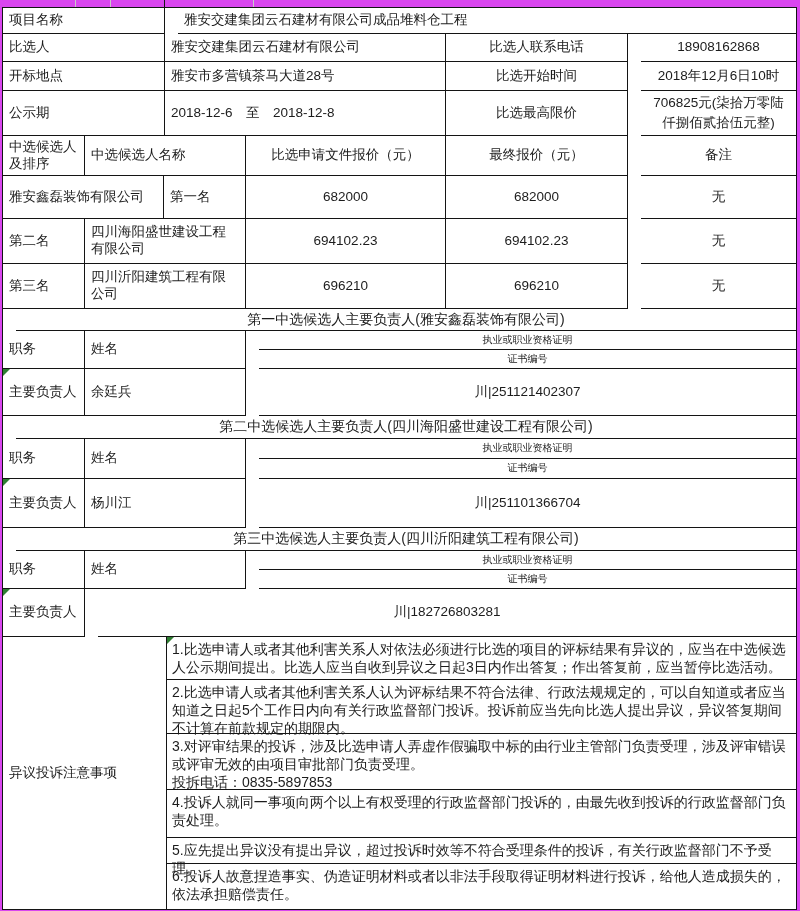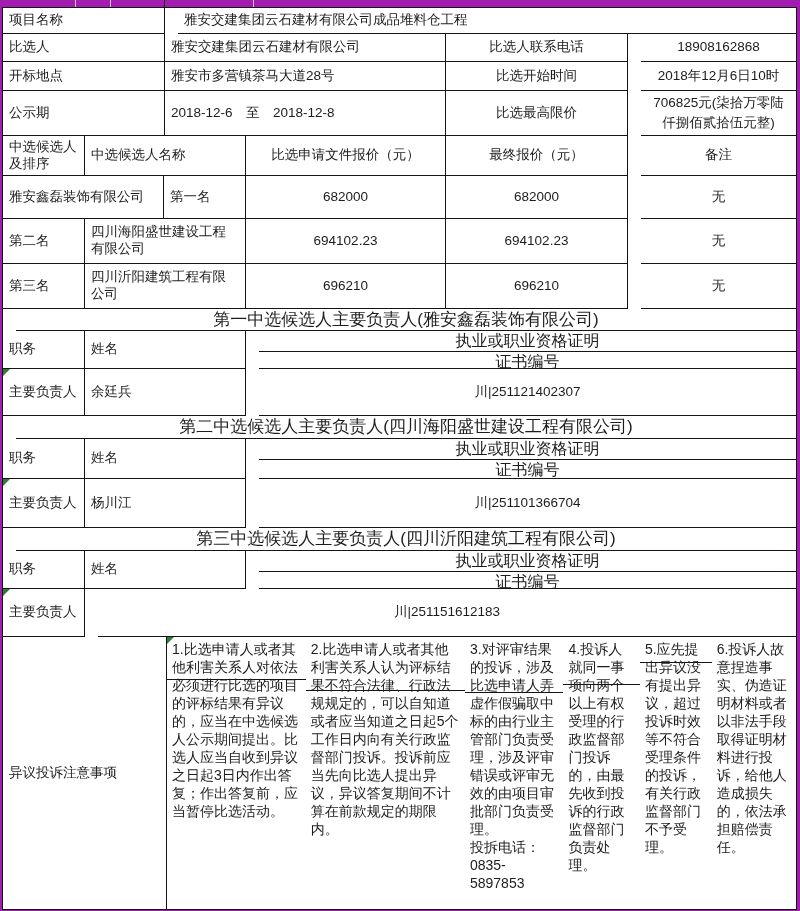--- a/index.html
+++ b/index.html
@@ -1,17 +1,17 @@
 <!DOCTYPE html>
 <html><head>
 <meta charset="utf-8">
 <style>
   html,body{margin:0;padding:0;background:#ffffff;}
   #screen{
-    position:relative;width:800px;height:911px;background:#a21caf;
+    position:relative;width:800px;height:911px;background:#d946ef;
     font-family:"Liberation Sans",sans-serif;color:#1c1c1c;overflow:hidden;
   }
   #tbl{
     position:absolute;left:2px;top:7px;width:795px;
     border:1px solid #141414;box-sizing:border-box;background:#ffffff;
   }
   .row{display:flex;width:100%;box-sizing:border-box;}
   .cell{
     box-sizing:border-box;border-right:1px solid #141414;border-bottom:1px solid #141414;
     display:flex;align-items:center;padding:2px 6px;font-size:13.5px;line-height:1.25;
@@ -24,29 +24,29 @@
   .w-aval{width:281px;text-align:center;}    
   .w-alab2{width:182px;}   
   .w-rank{width:82px;}     
   .w-name{width:161px;}    
   .w-bid{width:200px;text-align:center;}     
   .w-fin{width:182px;}     
   .w-duty{width:82px;}     
   .w-cname{width:161px;}   
   .w-dlabel{width:164px;}  
   
-  .span-head{justify-content:center;text-align:center;font-size:17px;}
+  .span-head{justify-content:center;text-align:center;font-size:14px;}
   
   .split{flex-direction:column;padding:0;align-items:stretch;}
   .sub{flex:1;display:flex;align-items:center;justify-content:center;
-       box-sizing:border-box;font-size:16px;}
+       box-sizing:border-box;font-size:10px;}
   .sub:first-child{border-bottom:1px solid #141414;}
   
   .notice-text{white-space:pre-line;font-size:14px;line-height:18px;padding:3px 5px;}
-  .d-col{flex:1;display:flex;}
+  .d-col{flex:1;display:flex;flex-direction:column;}
   .d-item{box-sizing:border-box;border-bottom:1px solid #141414;display:flex;
           align-items:flex-start;position:relative;}
   .d-item:last-child{border-bottom:none;}
   
   .corner::before{content:"";position:absolute;top:0;left:0;width:0;height:0;
     border-top:7px solid #2f7d32;border-right:7px solid transparent;}
   
   .stub-v{position:absolute;top:0;height:7px;width:1px;background:#c9c9c9;}
   .stub-v.dark{background:#141414;}
   .price-wrap{line-height:1.45;}
@@ -161,21 +161,21 @@
     <div class="row" style="height:38px">
       <div class="cell w-duty">职务</div>
       <div class="cell w-cname">姓名</div>
       <div class="cell last split">
         <div class="sub">执业或职业资格证明</div>
         <div class="sub">证书编号</div>
       </div>
     </div>
     <div class="row" style="height:48px">
       <div class="cell w-duty corner">主要负责人</div>
-      <div class="cell last c">川|251151612183</div>
+      <div class="cell last c">川|182726803281</div>
     </div>
 
     <div class="row" style="height:272px">
       <div class="cell w-dlabel" style="border-bottom:none">异议投诉注意事项</div>
       <div class="d-col">
         <div class="d-item corner" style="height:43px">
           <div class="notice-text">1.比选申请人或者其他利害关系人对依法必须进行比选的项目的评标结果有异议的，应当在中选候选人公示期间提出。比选人应当自收到异议之日起3日内作出答复；作出答复前，应当暂停比选活动。</div>
         </div>
         <div class="d-item" style="height:54px">
           <div class="notice-text">2.比选申请人或者其他利害关系人认为评标结果不符合法律、行政法规规定的，可以自知道或者应当知道之日起5个工作日内向有关行政监督部门投诉。投诉前应当先向比选人提出异议，异议答复期间不计算在前款规定的期限内。</div>

